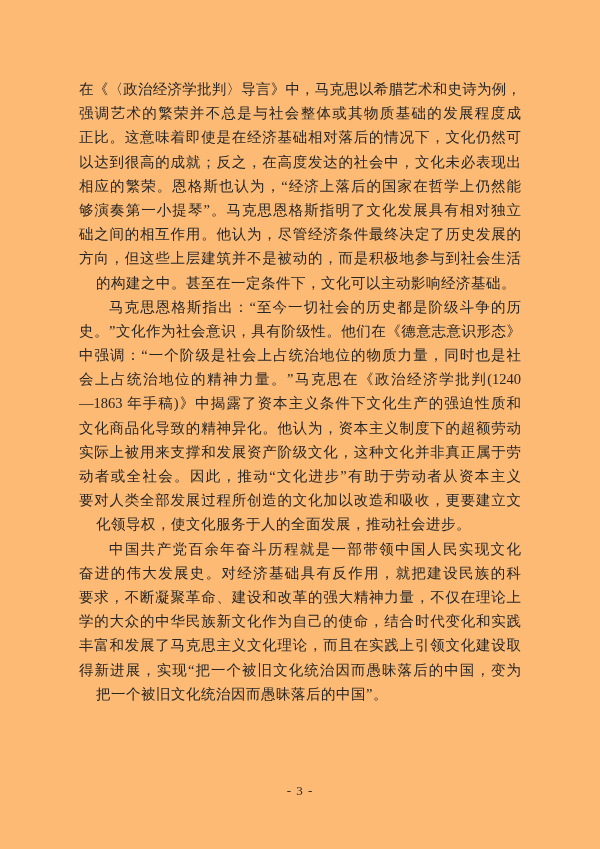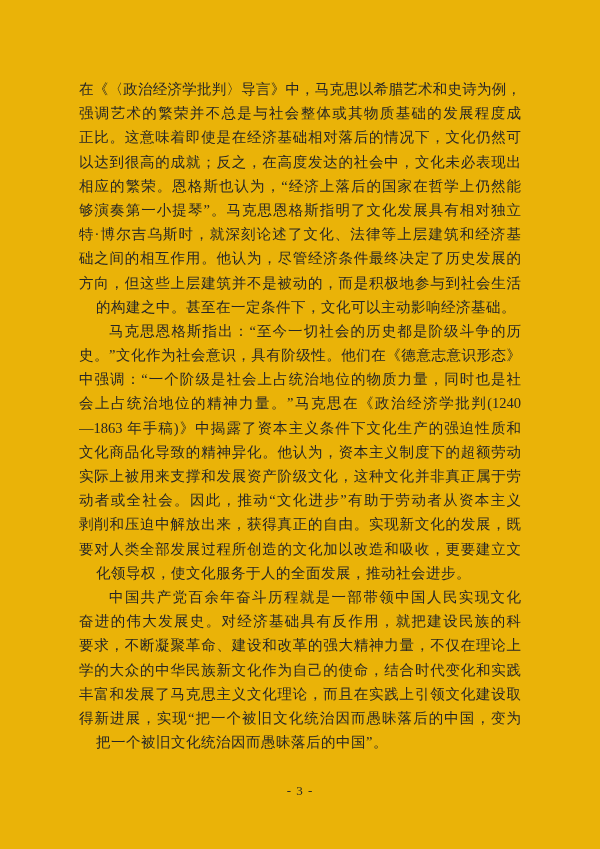--- a/index.html
+++ b/index.html
@@ -52,44 +52,42 @@
     width: 600px;
     text-align: center;
     font-size: 13px;
     color: #262626;
     letter-spacing: 1px;
   }
 </style>
 </head>
 <body style="background: rgb(255, 255, 255);">
 
-<div class="page" style="background: #eab308;">
+<div class="page" style="background: #fdba74;">
   <div class="doc-body">
       <div class="paragraph">
         <div class="line">在《〈政治经济学批判〉导言》中，马克思以希腊艺术和史诗为例，</div>
         <div class="line">强调艺术的繁荣并不总是与社会整体或其物质基础的发展程度成</div>
         <div class="line">正比。这意味着即使是在经济基础相对落后的情况下，文化仍然可</div>
         <div class="line">以达到很高的成就；反之，在高度发达的社会中，文化未必表现出</div>
         <div class="line">相应的繁荣。恩格斯也认为，“经济上落后的国家在哲学上仍然能</div>
         <div class="line">够演奏第一小提琴”。马克思恩格斯指明了文化发展具有相对独立</div>
-        <div class="line">特·博尔吉乌斯时，就深刻论述了文化、法律等上层建筑和经济基</div>
         <div class="line">础之间的相互作用。他认为，尽管经济条件最终决定了历史发展的</div>
         <div class="line">方向，但这些上层建筑并不是被动的，而是积极地参与到社会生活</div>
         <div class="line para-last">的构建之中。甚至在一定条件下，文化可以主动影响经济基础。</div>
       </div>
       <div class="paragraph">
         <div class="line indent">马克思恩格斯指出：“至今一切社会的历史都是阶级斗争的历</div>
         <div class="line">史。”文化作为社会意识，具有阶级性。他们在《德意志意识形态》</div>
         <div class="line">中强调：“一个阶级是社会上占统治地位的物质力量，同时也是社</div>
         <div class="line">会上占统治地位的精神力量。”马克思在《政治经济学批判(1240</div>
         <div class="line">—1863 年手稿)》中揭露了资本主义条件下文化生产的强迫性质和</div>
         <div class="line">文化商品化导致的精神异化。他认为，资本主义制度下的超额劳动</div>
         <div class="line">实际上被用来支撑和发展资产阶级文化，这种文化并非真正属于劳</div>
         <div class="line">动者或全社会。因此，推动“文化进步”有助于劳动者从资本主义</div>
-        <div class="line">剥削和压迫中解放出来，获得真正的自由。实现新文化的发展，既</div>
         <div class="line">要对人类全部发展过程所创造的文化加以改造和吸收，更要建立文</div>
         <div class="line para-last">化领导权，使文化服务于人的全面发展，推动社会进步。</div>
       </div>
       <div class="paragraph">
         <div class="line indent">中国共产党百余年奋斗历程就是一部带领中国人民实现文化</div>
         <div class="line">奋进的伟大发展史。对经济基础具有反作用，就把建设民族的科</div>
         <div class="line">要求，不断凝聚革命、建设和改革的强大精神力量，不仅在理论上</div>
         <div class="line">学的大众的中华民族新文化作为自己的使命，结合时代变化和实践</div>
         <div class="line">丰富和发展了马克思主义文化理论，而且在实践上引领文化建设取</div>
         <div class="line">得新进展，实现“把一个被旧文化统治因而愚昧落后的中国，变为</div>

